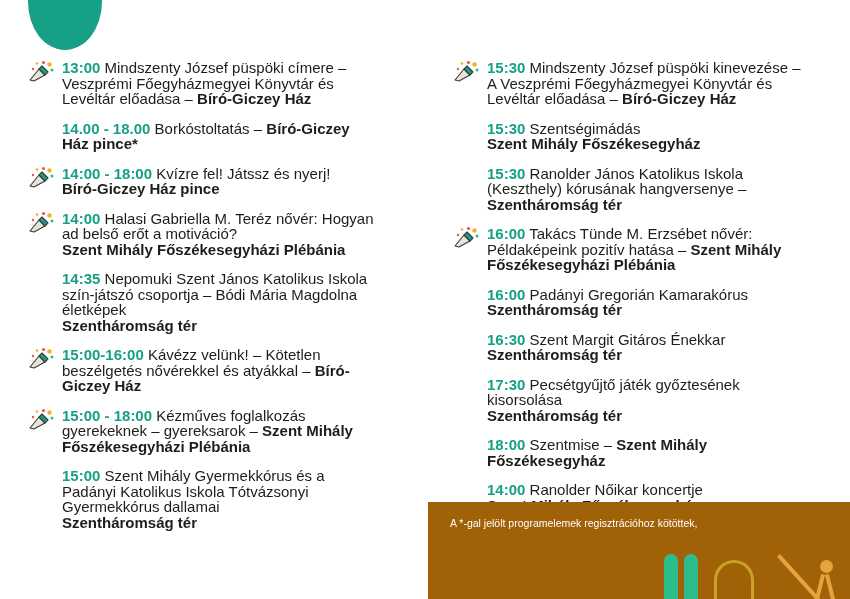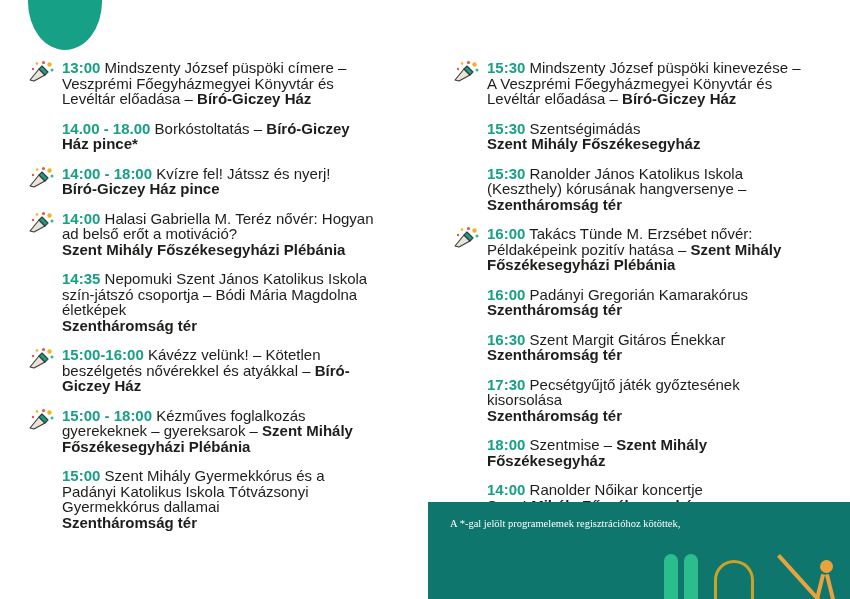--- a/index.html
+++ b/index.html
@@ -68,23 +68,22 @@
   }
   .icon svg { display: block; }
 
   
   .note-box {
     position: absolute;
     left: 428px;
     top: 502px;
     width: 422px;
     height: 97px;
-    background: #0f766e;
+    background: #a16207;
     overflow: hidden;
-    font-family: Liberation Serif, serif;
   }
   .note-text {
     position: absolute;
     left: 22px;
     top: 14px;
     color: #ffffff;
     font-size: 10.5px;
     line-height: 15px;
     width: 330px;
   }

